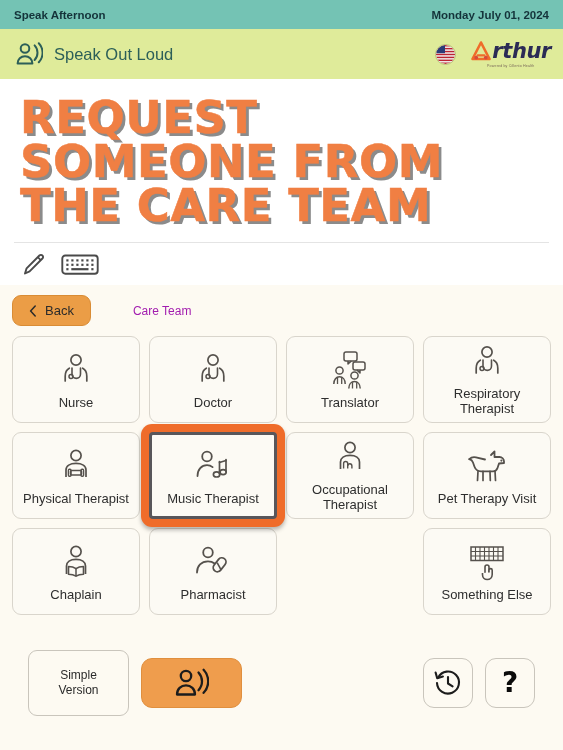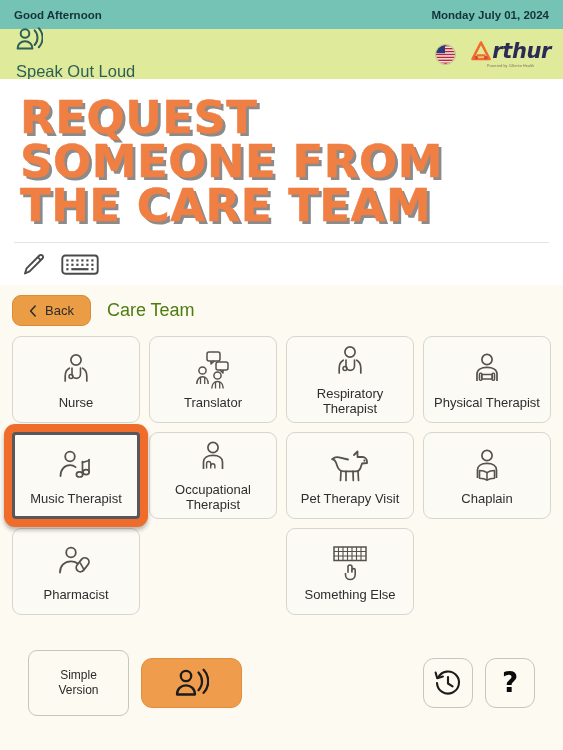--- a/index.html
+++ b/index.html
@@ -17,21 +17,21 @@
     display: flex; align-items: center; justify-content: space-between;
     padding: 0 14px; color: #14333a; font-size: 11.5px; font-weight: bold;
   }
 
   
   .speakbar {
     height: 50px; flex: 0 0 50px; background: #dfeb9a;
     display: flex; align-items: center; justify-content: space-between;
     padding: 0 12px 0 16px;
   }
-  .speakbar-left { display: flex; align-items: flex-start; gap: 11px; flex-direction: column; }
+  .speakbar-left { display: flex; align-items: center; gap: 11px; }
   .speak-label { color: #2c5f58; font-size: 16.5px; }
   .brand { display: flex; align-items: center; gap: 14px; }
   .flag { width: 21px; height: 21px; border-radius: 50%; overflow: hidden;
           border: 1px solid #b9c27e; position: relative; flex: 0 0 21px; }
   .logo-wrap { display: flex; flex-direction: column; align-items: center; line-height: 1; }
   .logo-main { display: flex; align-items: flex-end; }
   .logo-word { font-size: 21px; font-weight: bold; color: #2b2b55; letter-spacing: -0.4px;
                font-family: "DejaVu Sans", sans-serif; font-style: italic; }
   .logo-sub { font-size: 3.6px; color: #7a6a5a; margin-top: 3px; letter-spacing: 0.15px; }
 
@@ -53,21 +53,21 @@
 
   
   .panel { background: #fdfaf2; flex: 1 1 auto; display: flex; flex-direction: column;
            padding: 10px 12px 0 12px; min-height: 0; }
   .crumbrow { display: flex; align-items: center; gap: 16px; margin-bottom: 10px; flex: 0 0 auto; }
   .back-btn {
     background: #eb9d46; border: 1px solid #d98c35; border-radius: 9px;
     padding: 7px 16px; display: flex; align-items: center; gap: 8px;
     color: #2b2b2b; font-size: 13px; cursor: pointer;
   }
-  .crumb { color: #4d7c0f; font-size: 18px; }
+  .crumb { color: #a21caf; font-size: 12px; margin-left: 26px; }
 
   
   .grid { display: grid; grid-template-columns: repeat(4, 1fr);
           gap: 9px; flex: 0 0 auto; }
   .tile {
     background: #fcfaf4; border: 1px solid #d9d5cc; border-radius: 9px;
     height: 87px; display: flex; flex-direction: column;
     align-items: center; justify-content: center; gap: 4px;
     padding: 6px 5px; cursor: pointer; position: relative;
   }
@@ -101,21 +101,21 @@
     justify-content: center; cursor: pointer;
   }
   svg { display: block; }
 </style>
 </head>
 <body>
 
 <div class="app">
 
   <div class="statusbar">
-    <span>Good Afternoon</span>
+    <span>Speak Afternoon</span>
     <span>Monday July 01, 2024</span>
   </div>
 
   <div class="speakbar">
     <div class="speakbar-left">
       <span>
         <svg width="27" height="24" viewBox="0 0 27 24">
           <circle cx="9" cy="6.5" r="4.3" fill="none" stroke="#2c5f58" stroke-width="2"></circle>
           <path d="M1.6 21.5c0-4.3 3.3-7.3 7.4-7.3s7.4 3 7.4 7.3z" fill="none" stroke="#2c5f58" stroke-width="2" stroke-linejoin="round"></path>
           <path d="M18.6 3.4c1.9 2 2.9 4.6 2.9 7.3s-1 5.3-2.9 7.3" fill="none" stroke="#2c5f58" stroke-width="2" stroke-linecap="round"></path>
@@ -220,20 +220,32 @@
             <circle cx="19" cy="9" r="5.1" fill="none" stroke="#55514c" stroke-width="1.7"></circle>
             <path d="M12.3 17.2 C9.6 18.6 8.2 21.4 8.2 25.2 L8.2 30" fill="none" stroke="#55514c" stroke-width="1.7" stroke-linecap="round"></path>
             <path d="M25.7 17.2 C28.4 18.6 29.8 21.4 29.8 25.2 L29.8 30" fill="none" stroke="#55514c" stroke-width="1.7" stroke-linecap="round"></path>
             <path d="M15 17 L15 23 C15 25.6 17 27.4 19.3 27.4 C21.6 27.4 23.5 25.6 23.5 23 L23.5 17" fill="none" stroke="#55514c" stroke-width="1.6" stroke-linecap="round"></path>
             <circle cx="14" cy="25.5" r="2" fill="none" stroke="#55514c" stroke-width="1.5"></circle>
           </svg>
         </span>
         <span class="tlabel">Nurse</span>
       </div>
 
+      <div class="tile">
+        <span class="ticon">
+          <svg width="38" height="38" viewBox="0 0 38 38">
+            <circle cx="19" cy="9" r="5.1" fill="none" stroke="#55514c" stroke-width="1.7"></circle>
+            <path d="M12.3 17.2 C9.6 18.6 8.2 21.4 8.2 25.2 L8.2 30" fill="none" stroke="#55514c" stroke-width="1.7" stroke-linecap="round"></path>
+            <path d="M25.7 17.2 C28.4 18.6 29.8 21.4 29.8 25.2 L29.8 30" fill="none" stroke="#55514c" stroke-width="1.7" stroke-linecap="round"></path>
+            <path d="M15 17 L15 23 C15 25.6 17 27.4 19.3 27.4 C21.6 27.4 23.5 25.6 23.5 23 L23.5 17" fill="none" stroke="#55514c" stroke-width="1.6" stroke-linecap="round"></path>
+            <circle cx="14" cy="25.5" r="2" fill="none" stroke="#55514c" stroke-width="1.5"></circle>
+          </svg>
+        </span>
+        <span class="tlabel">Doctor</span>
+      </div>
 
       <div class="tile">
         <span class="ticon">
           <svg width="42" height="40" viewBox="0 0 42 40">
             <rect x="15" y="2" width="13" height="9" rx="2" fill="none" stroke="#55514c" stroke-width="1.5"></rect>
             <path d="M19 11 L19 14 L22.4 11" fill="none" stroke="#55514c" stroke-width="1.5" stroke-linejoin="round"></path>
             <rect x="24" y="12" width="12" height="8" rx="2" fill="none" stroke="#55514c" stroke-width="1.5"></rect>
             <path d="M31 20 L31 23 L28 20" fill="none" stroke="#55514c" stroke-width="1.5" stroke-linejoin="round"></path>
             <circle cx="10.5" cy="20.5" r="3.6" fill="none" stroke="#55514c" stroke-width="1.5"></circle>
             <path d="M4.8 34 C4.8 29.6 7.3 26.8 10.5 26.8 C13.7 26.8 16.2 29.6 16.2 34" fill="none" stroke="#55514c" stroke-width="1.5" stroke-linejoin="round"></path>

